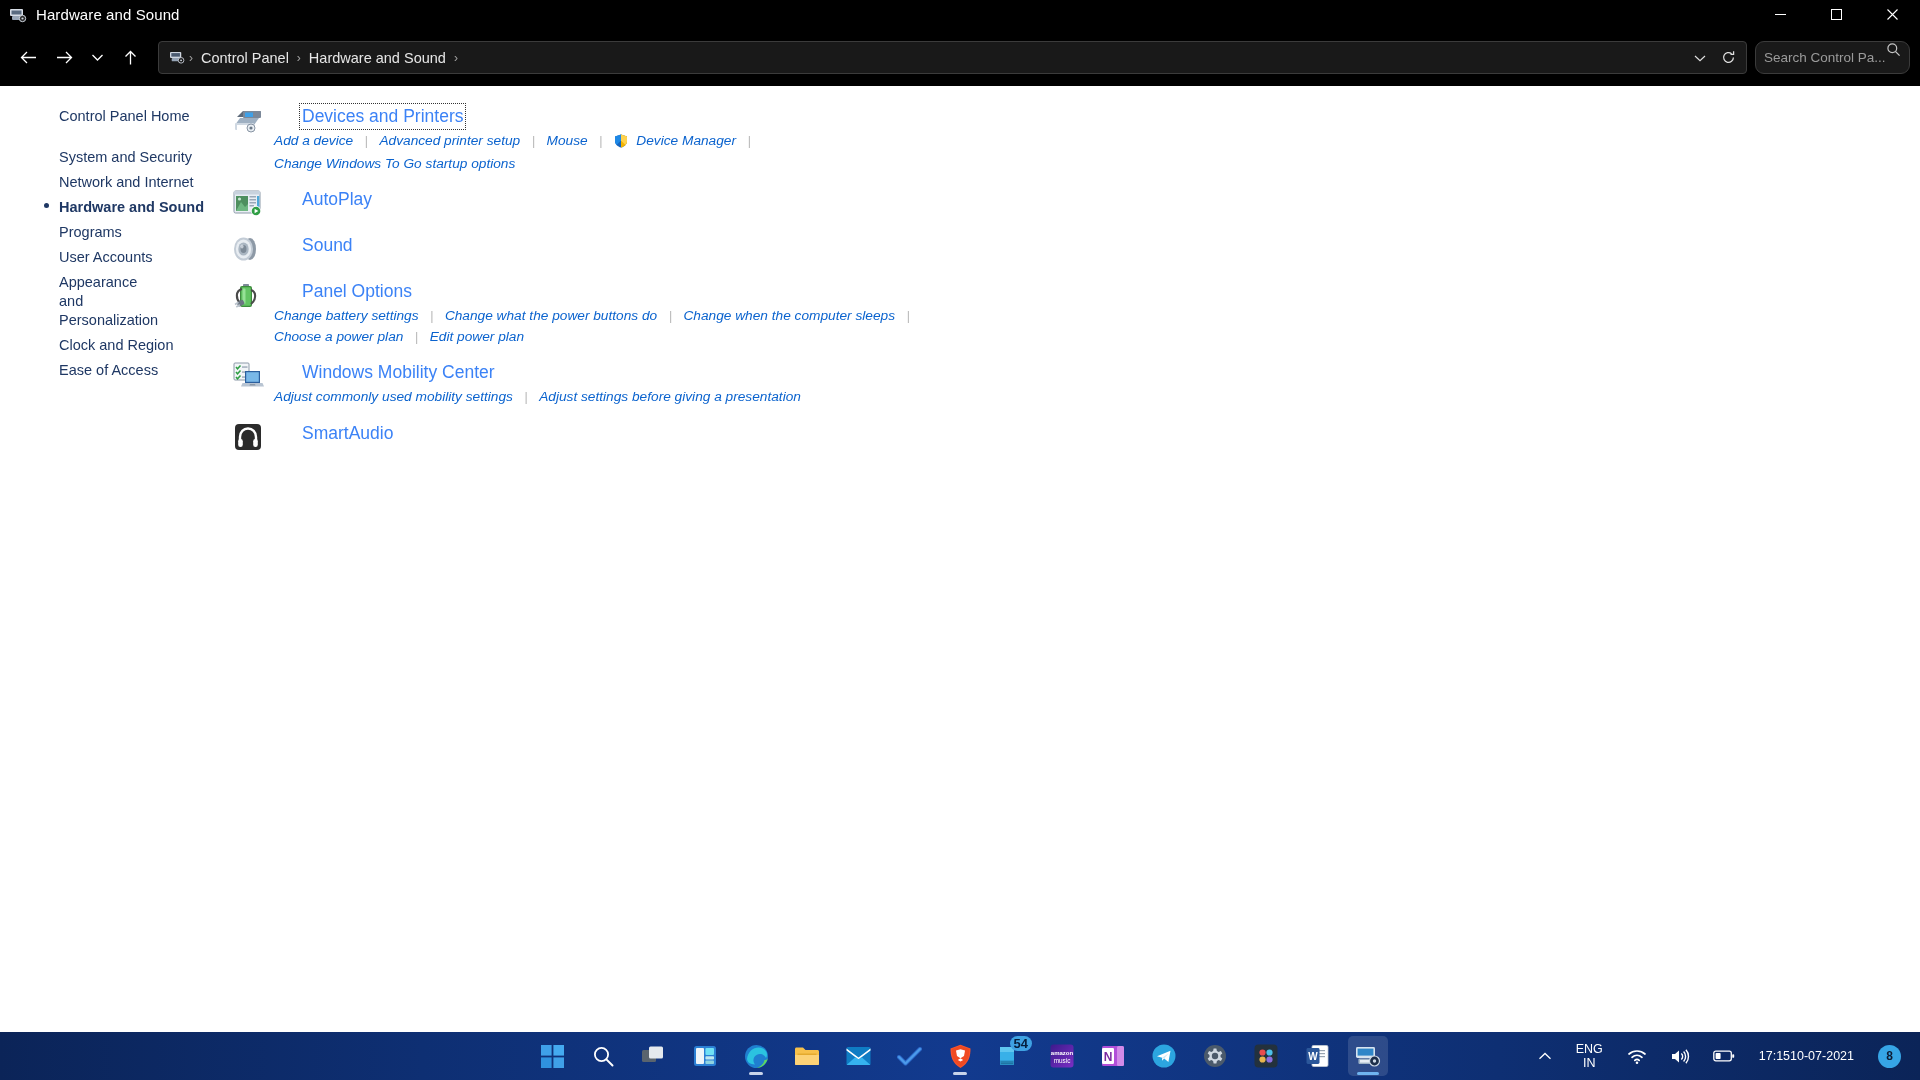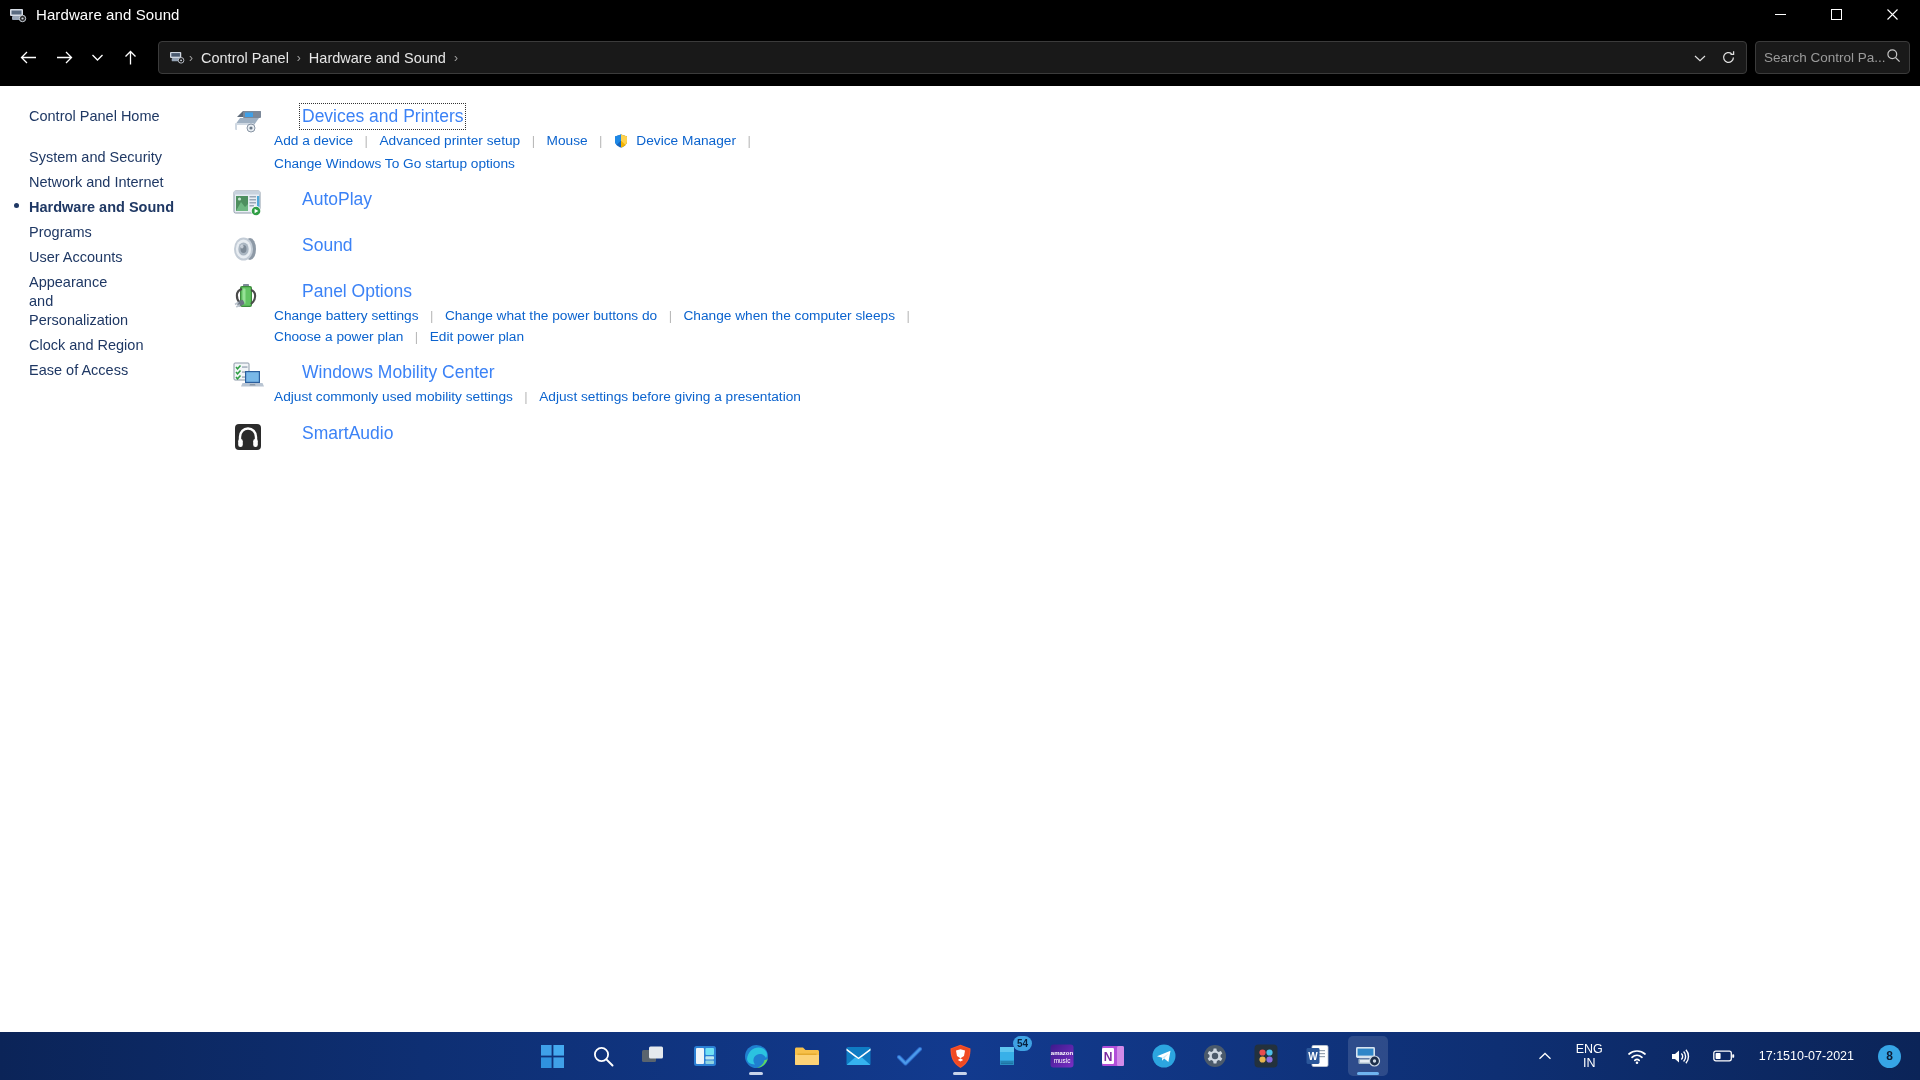--- a/index.html
+++ b/index.html
@@ -74,22 +74,22 @@
   }
   .crumb-sep { color: #a0a0a0; font-size: 12px; padding: 0 2px; }
   .addr-right { display: flex; align-items: center; flex: 0 0 auto; }
   .addr-btn {
     width: 28px; height: 27px; display: flex; align-items: center; justify-content: center;
     color: #e0e0e0; border-radius: 3px; font-size: 13px;
   }
 
   .searchbox {
     width: 155px; height: 33px; margin-left: 8px;
-    background: #191919; border: 1px solid #3b3b3b; border-radius: 4px;
-    display: flex; align-items: center; padding: 0 8px;
+    background: #191919; border: 1px solid #3b3b3b; border-radius: 9px;
+    display: flex; padding: 0 8px;
     flex: 0 0 auto;
   }
   .searchbox input {
     flex: 1 1 auto; background: transparent; border: none; outline: none;
     color: #d4d4d4; font-size: 13.5px; font-family: inherit; min-width: 0;
   }
   .searchbox input::placeholder { color: #9a9a9a; }
 
   
   .content {
@@ -97,20 +97,21 @@
     height: calc(1080px - 29px - 57px - 48px);
     background: #ffffff;
   }
 
   
   .sidebar {
     width: 222px;
     flex: 0 0 222px;
     padding-top: 18px;
     background: #ffffff;
+    padding-left: 30px;
   }
   .side-link {
     color: #1f3864;
     font-size: 14.5px;
     padding: 3px 0 3px 29px;
     line-height: 19px;
     position: relative;
     white-space: nowrap;
   }
   .side-link.home { margin-bottom: 16px; }
@@ -142,21 +143,21 @@
     line-height: 23px;
     display: inline-block;
     padding: 1px 2px;
     margin-left: 26px;
   }
   .cat-title.focused {
     outline: 1px dotted #333;
     outline-offset: 0px;
   }
   .links { margin-top: 1px; }
-  .linkrow { line-height: 19.5px; }
+  .linkrow { line-height: 19.5px; font-style: italic; }
   .lnk {
     color: #0b63ce;
     font-size: 13.7px;
   }
   .divider { color: #b9b9b9; padding: 0 7px; font-size: 13px; }
   .shield { display: inline-block; vertical-align: -3px; margin-right: 4px; }
 
   
   .taskbar {
     height: 48px;
@@ -202,21 +203,21 @@
   }
   .notif-badge {
     width: 23px; height: 23px; border-radius: 50%;
     background: #36a5e6; color: #0d1b34;
     display: flex; align-items: center; justify-content: center;
     font-size: 12px; font-weight: 600;
   }
   .badge-count {
     position: absolute; top: 0px; right: -1px;
     background: #3fa2e3; color: #06203e;
-    border-radius: 9px; font-size: 10px; font-weight: 700;
+    border-radius: 9px; font-size: 13px; font-weight: 700;
     padding: 1px 4px; min-width: 19px; text-align: right;
     line-height: 13px;
   }
 </style>
 </head>
 <body>
 
 <div class="titlebar">
   <span class="titlebar-icon">
     <svg width="18" height="16" viewBox="0 0 18 16">

